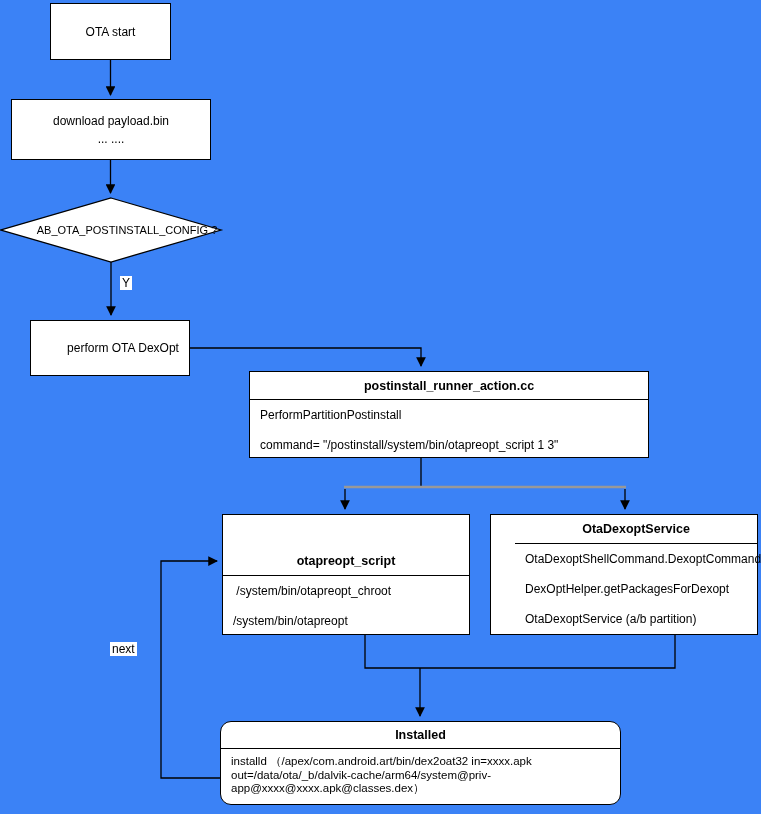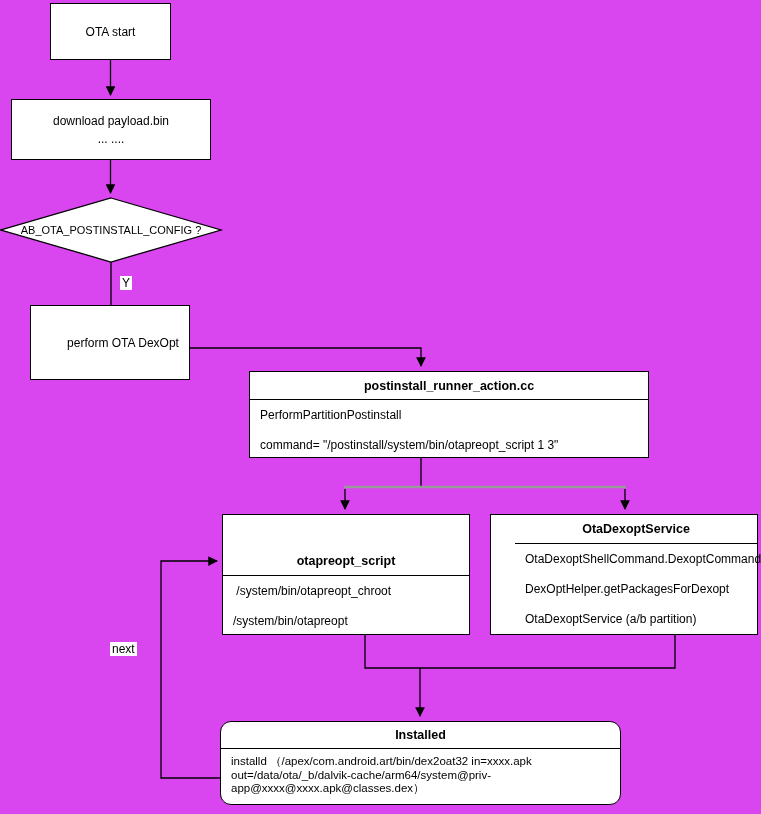--- a/index.html
+++ b/index.html
@@ -6,21 +6,21 @@
     margin: 0;
     padding: 0;
     background: #ffffff;
     font-family: "Liberation Sans", "DejaVu Sans", sans-serif;
     color: #000000;
   }
   .canvas {
     position: relative;
     width: 761px;
     height: 814px;
-    background: #d946ef;
+    background: #3b82f6;
     overflow: hidden;
   }
   .edges {
     position: absolute;
     left: 0; top: 0;
     width: 761px; height: 814px;
   }
   .node {
     position: absolute;
     box-sizing: border-box;
@@ -114,25 +114,25 @@
 
   <div class="node simple" style="left:50px; top:3px; width:121px; height:57px;">
     <div>OTA start</div>
   </div>
 
   <div class="node simple" style="left:11px; top:99px; width:200px; height:61px;">
     <div>download payload.bin</div>
     <div>... ....</div>
   </div>
 
-  <div class="diamond-label" style="left:1px; top:198px; width:220px; height:64px;">AB_OTA_POSTINSTALL_CONFIG ?</div>
+  <div class="diamond-label" style="left:1px; top:198px; width:220px; height:64px;padding-left:16px;">AB_OTA_POSTINSTALL_CONFIG ?</div>
 
   <div class="edge-label" style="left:120px; top:276px;">Y</div>
 
-  <div class="node simple" style="left:30px; top:305px; width:160px; height:75px;padding-left:26px;">
+  <div class="node simple" style="left:30px; top:320px; width:160px; height:56px;padding-left:26px;">
     <div>perform OTA DexOpt</div>
   </div>
 
   <div class="node" style="left:221px; top:371px; width:400px; height:87px;margin-left:28px;">
     <div class="node-title" style="height:28px;">postinstall_runner_action.cc</div>
     <div class="node-body">
       <div class="body-line">PerformPartitionPostinstall</div>
       <div class="body-line">command= "/postinstall/system/bin/otapreopt_script 1 3"</div>
     </div>
   </div>

